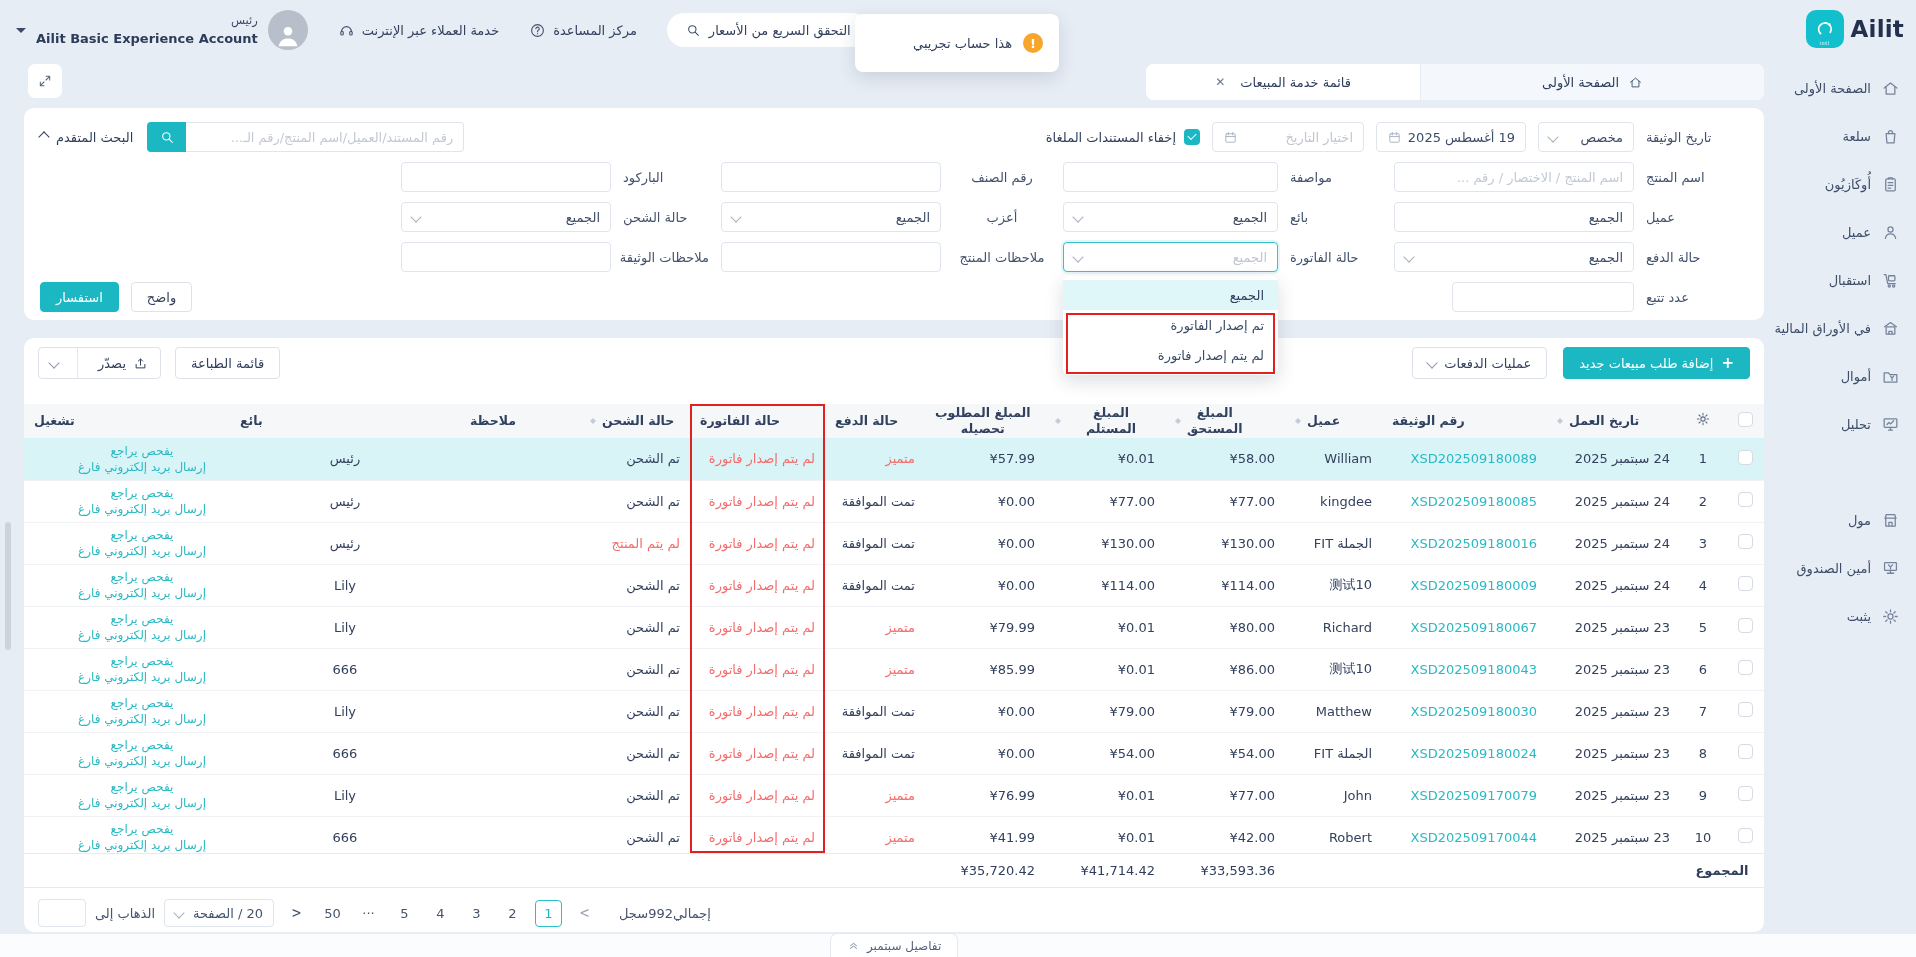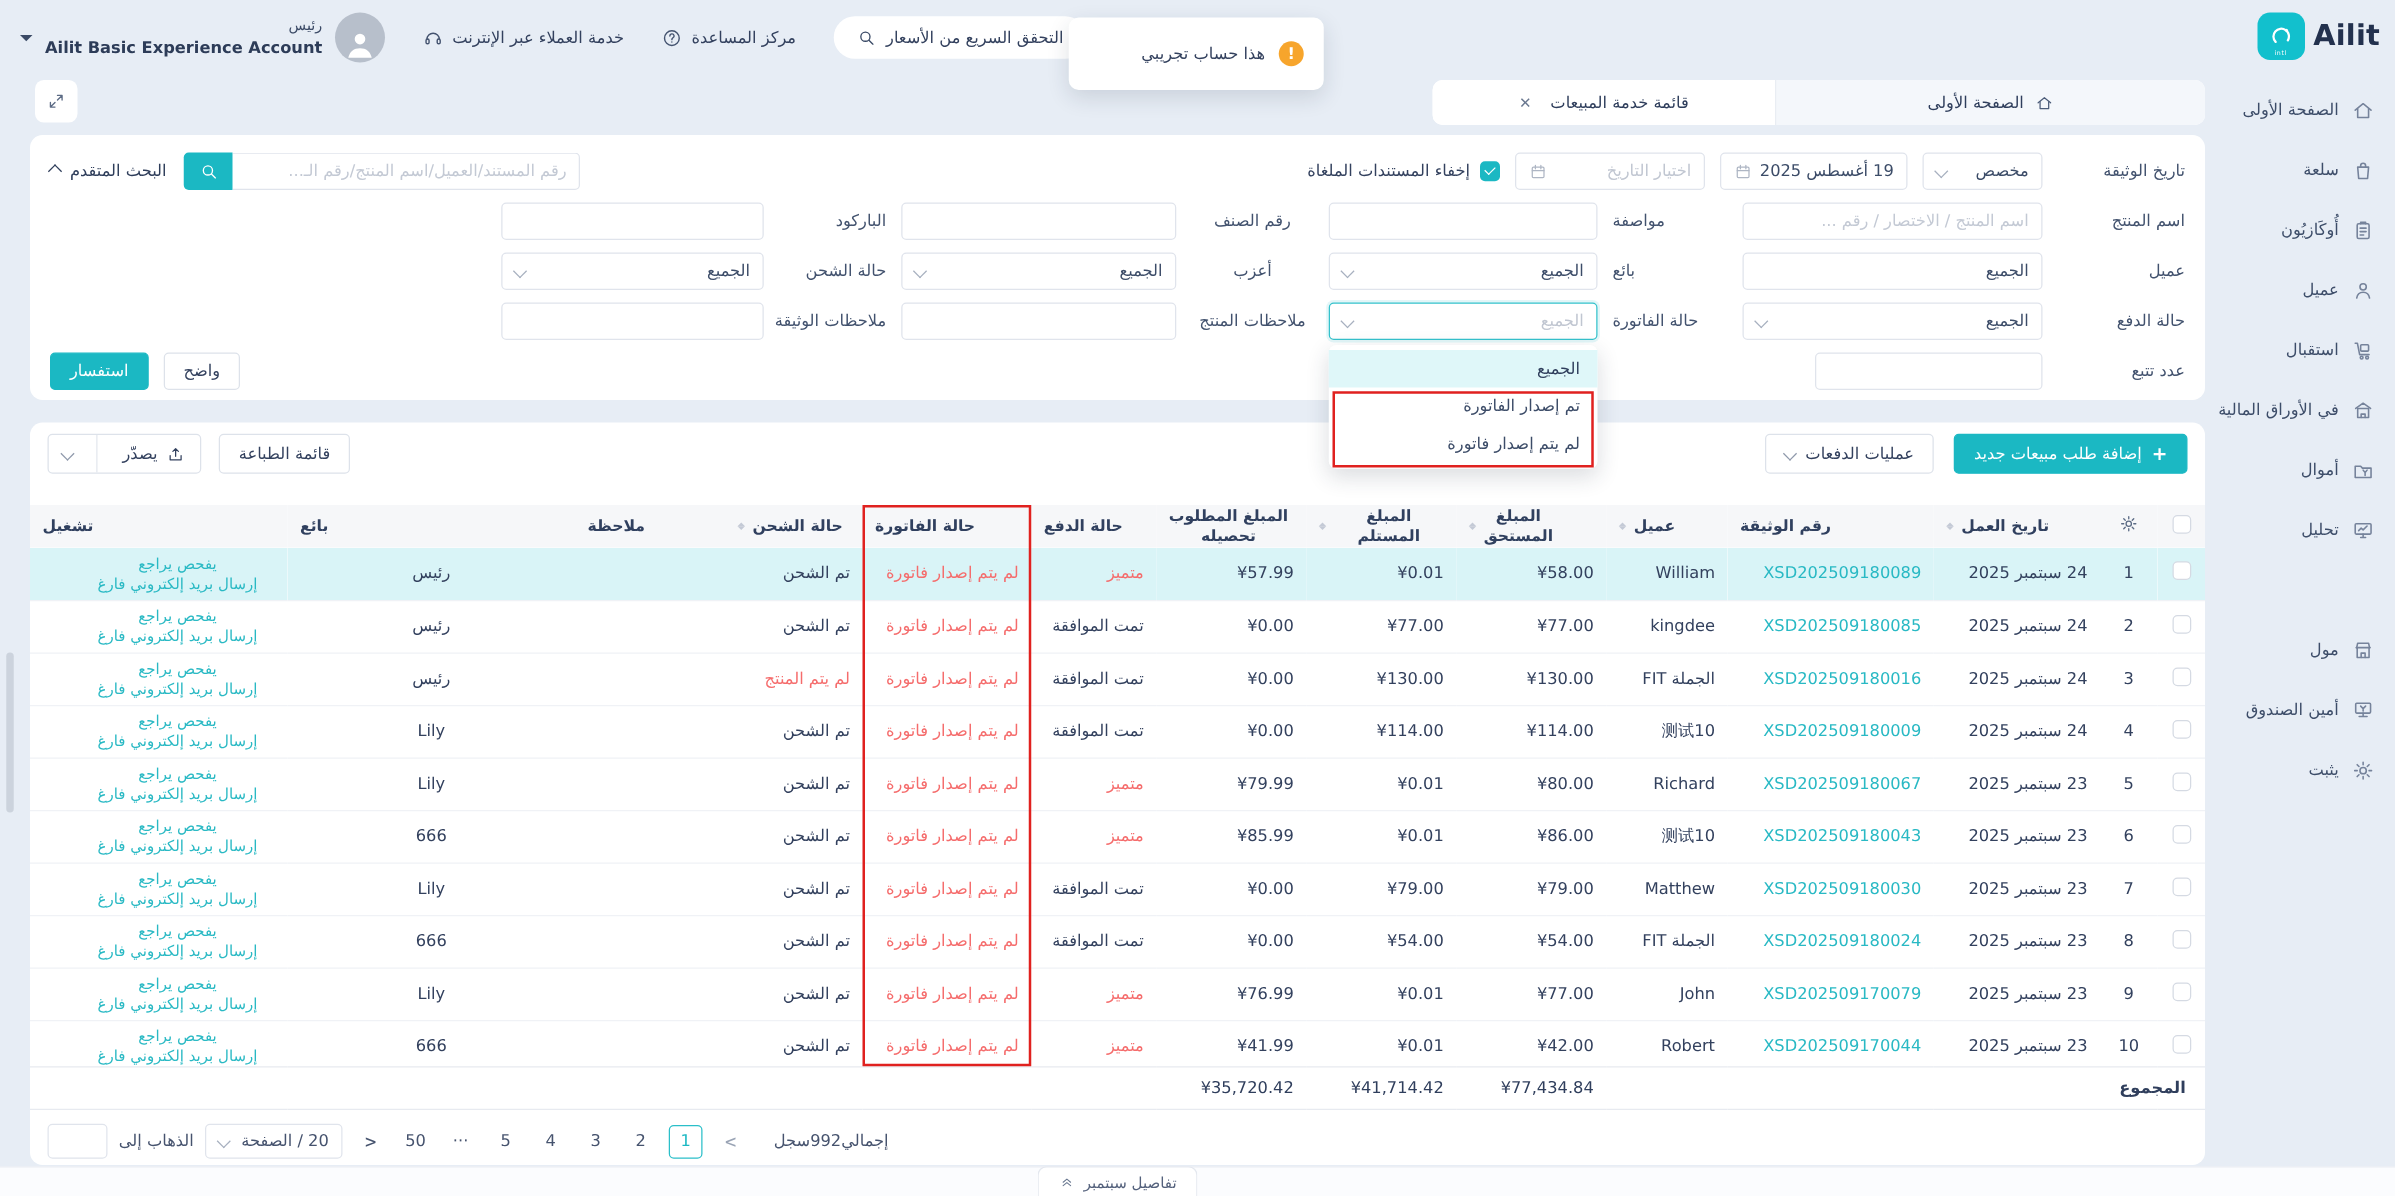--- a/index.html
+++ b/index.html
@@ -55,24 +55,24 @@
   .tab-home{flex:1.25;background:#f4f7fb;border-left:1px solid #e9edf3}
   .tab-home .ic{width:15px;height:15px;color:#4d5d7a}
   .tab-active{flex:1;background:#fff}
   .tab .x{font-size:12px;color:#6a7890;margin-right:6px;cursor:pointer}
 
   
   .fcard{position:absolute;right:152px;left:24px;top:108px;height:212px;background:#fff;border-radius:10px;
     padding:14px 16px 0 16px;z-index:10}
   .frow{display:flex;align-items:center;height:30px;margin-bottom:10px;gap:12px}
   .flabel{flex:none;font-size:13px;color:#42526e;white-space:nowrap}
-  .w-l1{width:102px;text-align:right}
+  .w-l1{width:102px;text-align:left}
   .w-l2{width:92px;text-align:left}
   .w-l3{width:98px;text-align:center}
-  .w-l4{width:86px;text-align:right}
+  .w-l4{width:86px;text-align:left}
   .fbox{height:30px;border:1px solid #e0e4ec;border-radius:4px;background:#fff;display:flex;align-items:center;
     padding:0 10px;font-size:13px;color:#3c4c68;flex:none}
   .fbox.gray{color:#c0c6d1}
   .finput{height:30px;border:1px solid #e0e4ec;border-radius:4px;background:#fff;padding:0 10px;font-size:13px;
     color:#3c4c68;outline:none;flex:none;font-family:inherit}
   .finput::placeholder{color:#c3c9d4}
   .chev{width:8px;height:8px;border-left:1.5px solid #a7b0bf;border-bottom:1.5px solid #a7b0bf;
     transform:rotate(-45deg);flex:none}
   .chev.up{transform:rotate(135deg)}
   .push-end{margin-inline-start:auto}
@@ -754,21 +754,21 @@
         <col style="width:120px">
         <col style="width:230px">
         <col style="width:206px">
       </colgroup>
       <tbody>
         <tr>
   <td colspan="2" class="lbl">المجموع</td>
   <td></td>
           <td></td>
           <td></td>
-  <td>¥77,434.84</td>
+  <td>¥33,593.36</td>
   <td>¥41,714.42</td>
   <td>¥35,720.42</td>
   <td></td>
           <td></td>
           <td></td>
           <td></td>
           <td></td>
           <td></td>
         </tr>
       </tbody>

